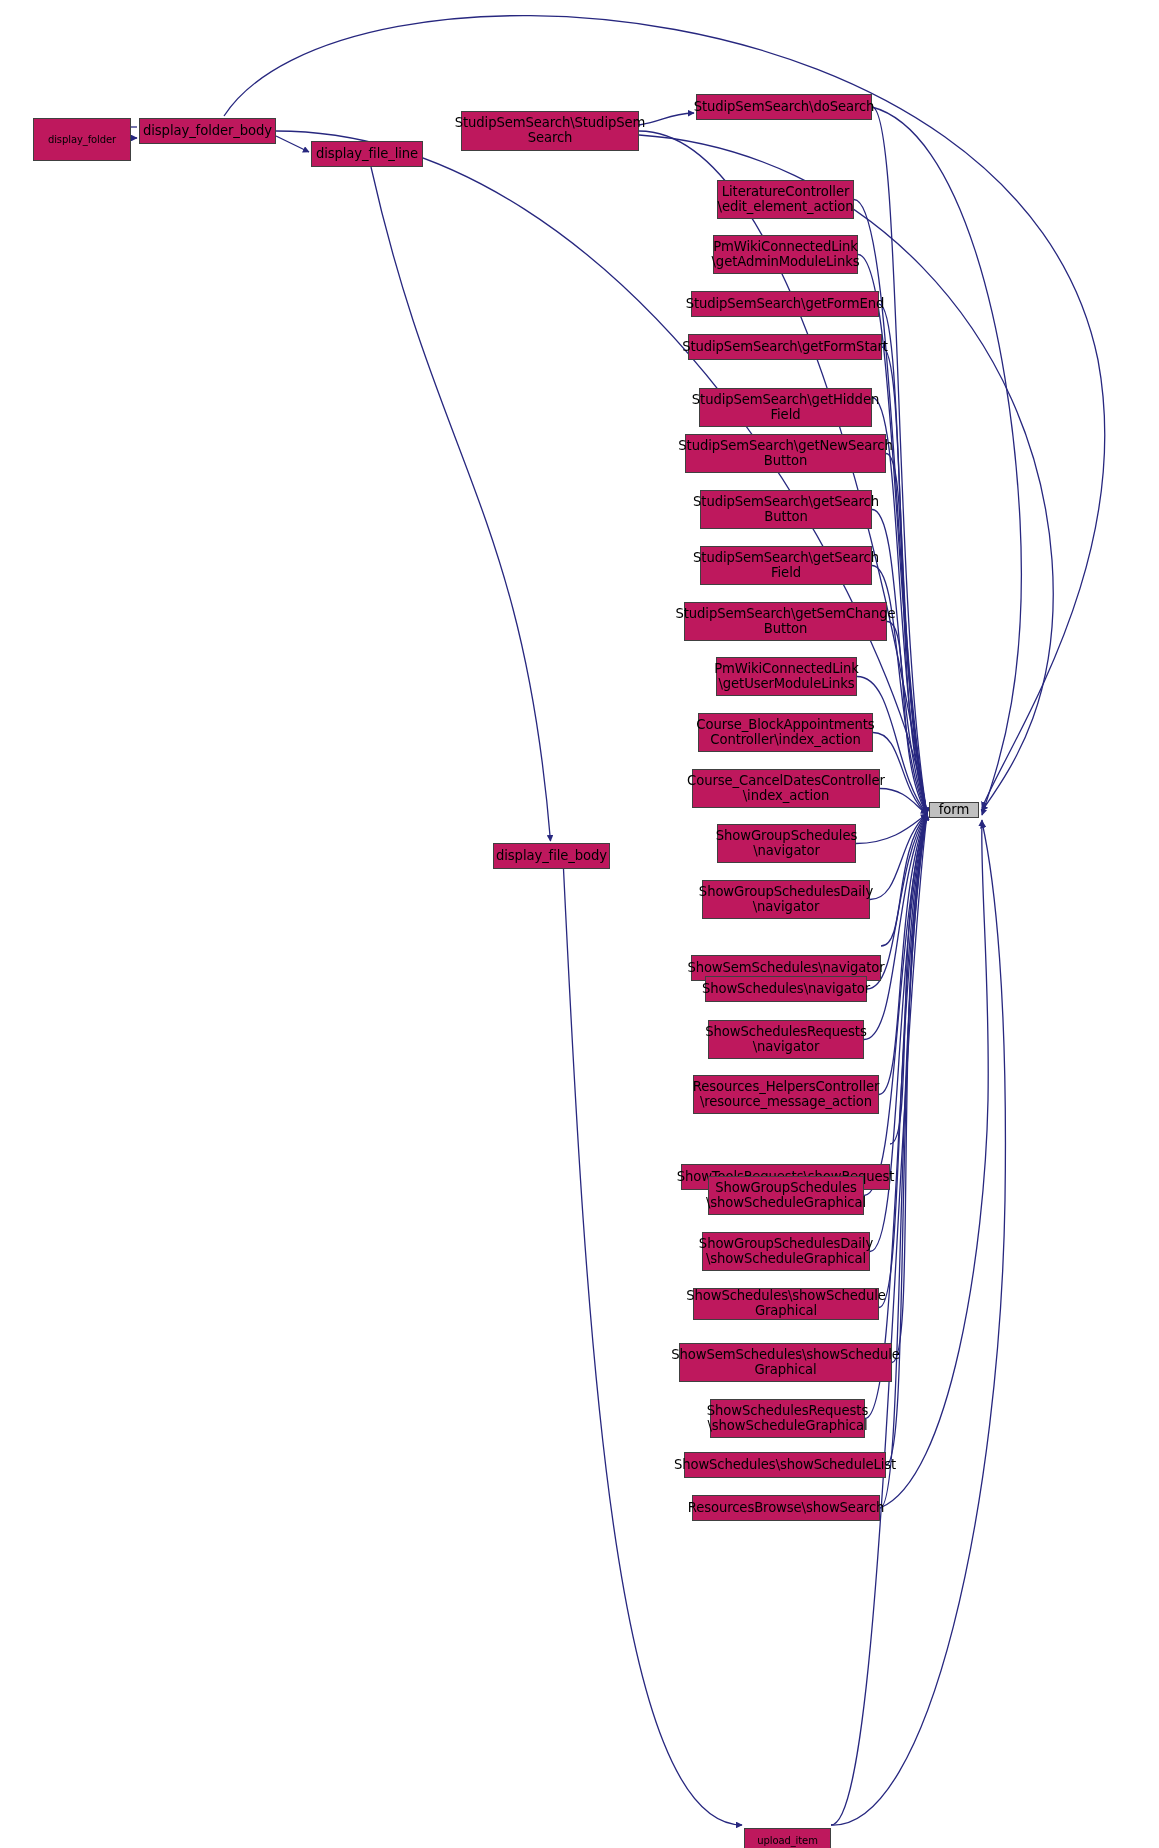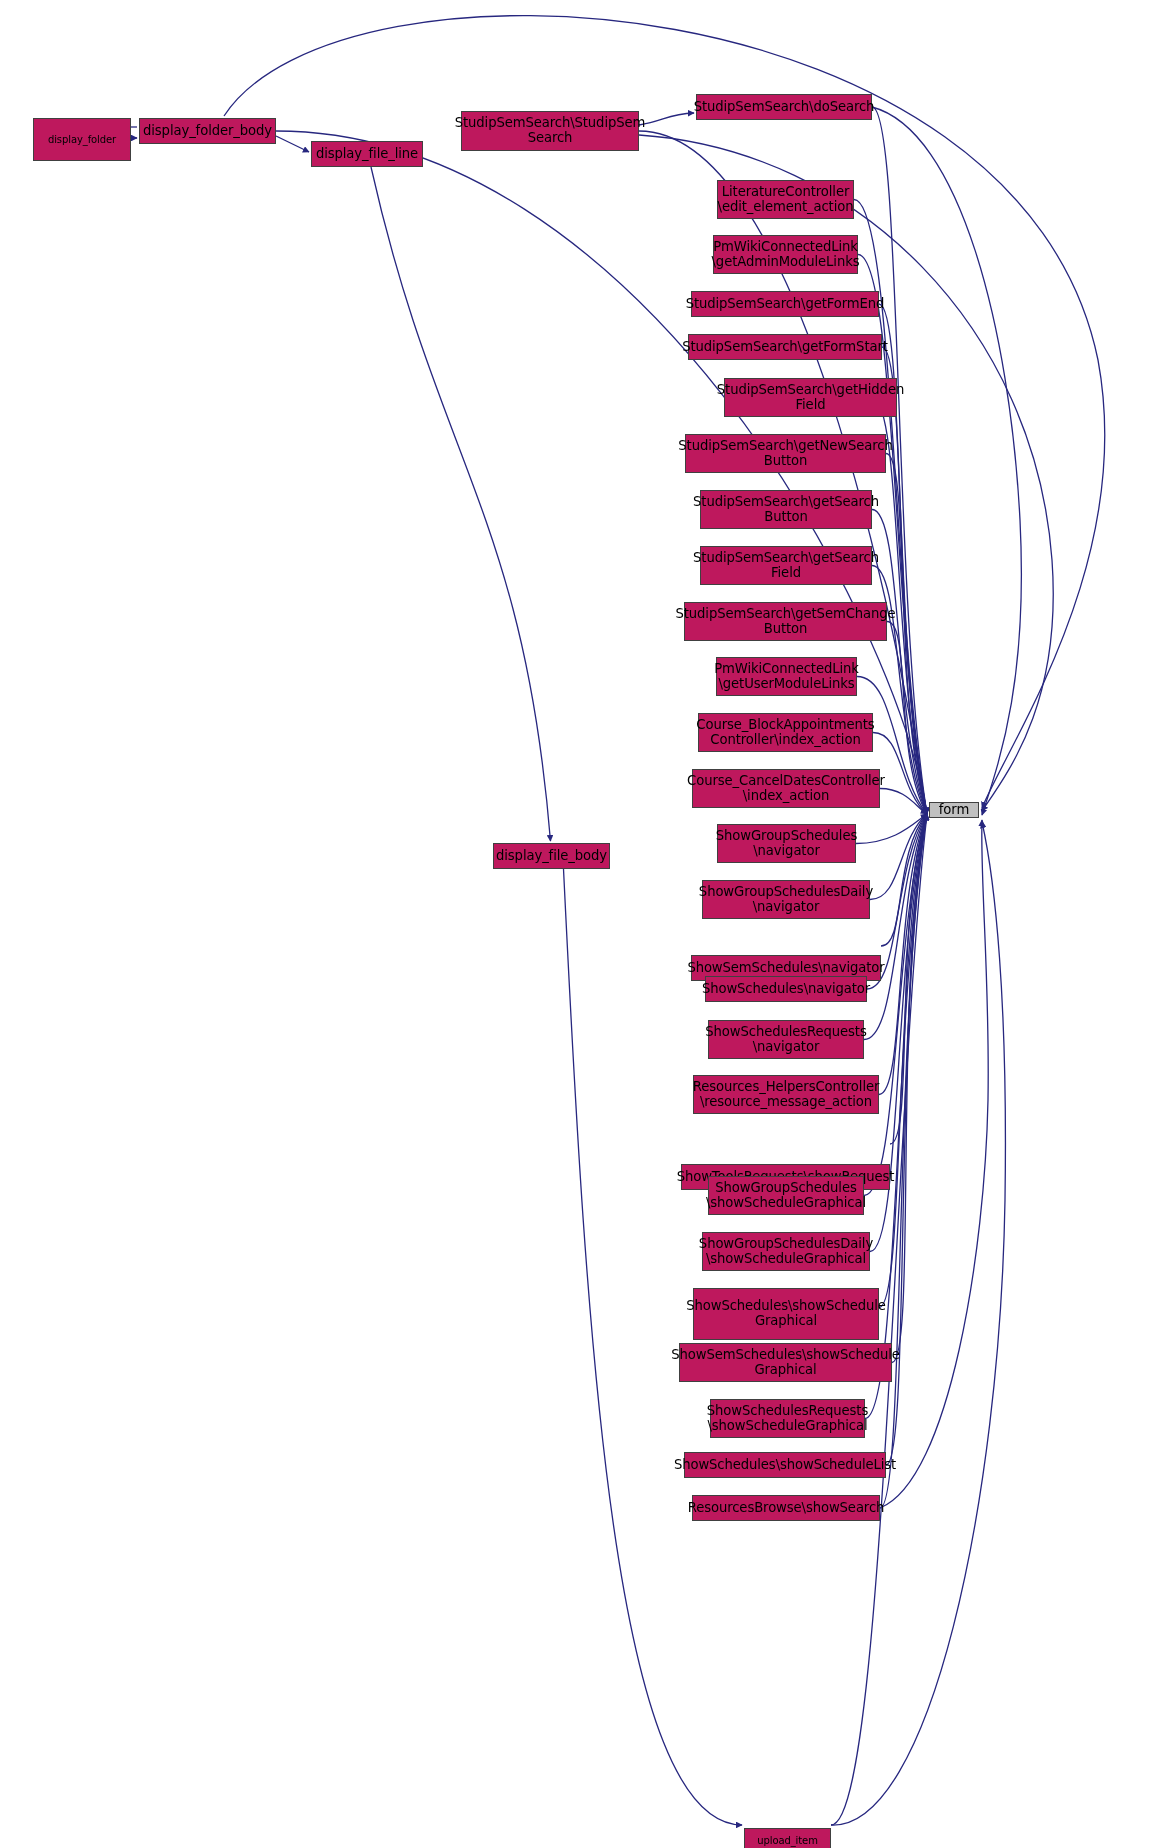--- a/index.html
+++ b/index.html
@@ -73,21 +73,21 @@
       <div class="node" style="left: 493px; top: 843px; width: 117px; height: 26px; font-size: 13.2px;">display_file_body</div>
       <div class="node" style="left: 461px; top: 111px; width: 178px; height: 40px;">StudipSemSearch\StudipSem
 Search</div>
       <div class="node" style="left: 696px; top: 94px; width: 176px; height: 26px; font-size: 13.2px;">StudipSemSearch\doSearch</div>
       <div class="node" style="left: 717px; top: 180px; width: 137px; height: 39px;">LiteratureController
 \edit_element_action</div>
       <div class="node" style="left: 713px; top: 235px; width: 145px; height: 39px;">PmWikiConnectedLink
 \getAdminModuleLinks</div>
       <div class="node" style="left: 691px; top: 291px; width: 188px; height: 26px; font-size: 13.2px;">StudipSemSearch\getFormEnd</div>
       <div class="node" style="left: 688px; top: 334px; width: 194px; height: 26px; font-size: 13.2px;">StudipSemSearch\getFormStart</div>
-      <div class="node" style="left: 699px; top: 378px; width: 173px; height: 39px; margin-left: 25px;">StudipSemSearch\getHidden
+      <div class="node" style="left: 699px; top: 388px; width: 173px; height: 39px;">StudipSemSearch\getHidden
 Field</div>
       <div class="node" style="left: 685px; top: 434px; width: 201px; height: 39px;">StudipSemSearch\getNewSearch
 Button</div>
       <div class="node" style="left: 700px; top: 490px; width: 172px; height: 39px;">StudipSemSearch\getSearch
 Button</div>
       <div class="node" style="left: 700px; top: 546px; width: 172px; height: 39px;">StudipSemSearch\getSearch
 Field</div>
       <div class="node" style="left: 684px; top: 602px; width: 203px; height: 39px;">StudipSemSearch\getSemChange
 Button</div>
       <div class="node" style="left: 716px; top: 657px; width: 141px; height: 39px;">PmWikiConnectedLink
@@ -104,21 +104,21 @@
       <div class="node" style="left: 705px; top: 976px; width: 162px; height: 26px; font-size: 13.2px;">ShowSchedules\navigator</div>
       <div class="node" style="left: 708px; top: 1020px; width: 156px; height: 39px;">ShowSchedulesRequests
 \navigator</div>
       <div class="node" style="left: 693px; top: 1075px; width: 186px; height: 39px;">Resources_HelpersController
 \resource_message_action</div>
       <div class="node" style="left: 681px; top: 1164px; width: 209px; height: 26px; font-size: 13.2px;">ShowToolsRequests\showRequest</div>
       <div class="node" style="left: 708px; top: 1176px; width: 156px; height: 39px;">ShowGroupSchedules
 \showScheduleGraphical</div>
       <div class="node" style="left: 702px; top: 1232px; width: 168px; height: 39px;">ShowGroupSchedulesDaily
 \showScheduleGraphical</div>
-      <div class="node" style="left: 693px; top: 1288px; width: 186px; height: 52px;">ShowSchedules\showSchedule
+      <div class="node" style="left: 693px; top: 1288px; width: 186px; height: 32px;">ShowSchedules\showSchedule
 Graphical</div>
       <div class="node" style="left: 679px; top: 1343px; width: 213px; height: 39px;">ShowSemSchedules\showSchedule
 Graphical</div>
       <div class="node" style="left: 710px; top: 1399px; width: 155px; height: 39px;">ShowSchedulesRequests
 \showScheduleGraphical</div>
       <div class="node" style="left: 684px; top: 1452px; width: 202px; height: 26px; font-size: 13.2px;">ShowSchedules\showScheduleList</div>
       <div class="node" style="left: 692px; top: 1495px; width: 188px; height: 26px; font-size: 13.2px;">ResourcesBrowse\showSearch</div>
       <div class="node" style="left: 744px; top: 1828px; width: 87px; height: 26px; font-size: 10px;">upload_item</div>
       <div class="node target" style="left: 929px; top: 802px; width: 50px; height: 16px; font-size: 13.2px;">form</div>
     </div>

